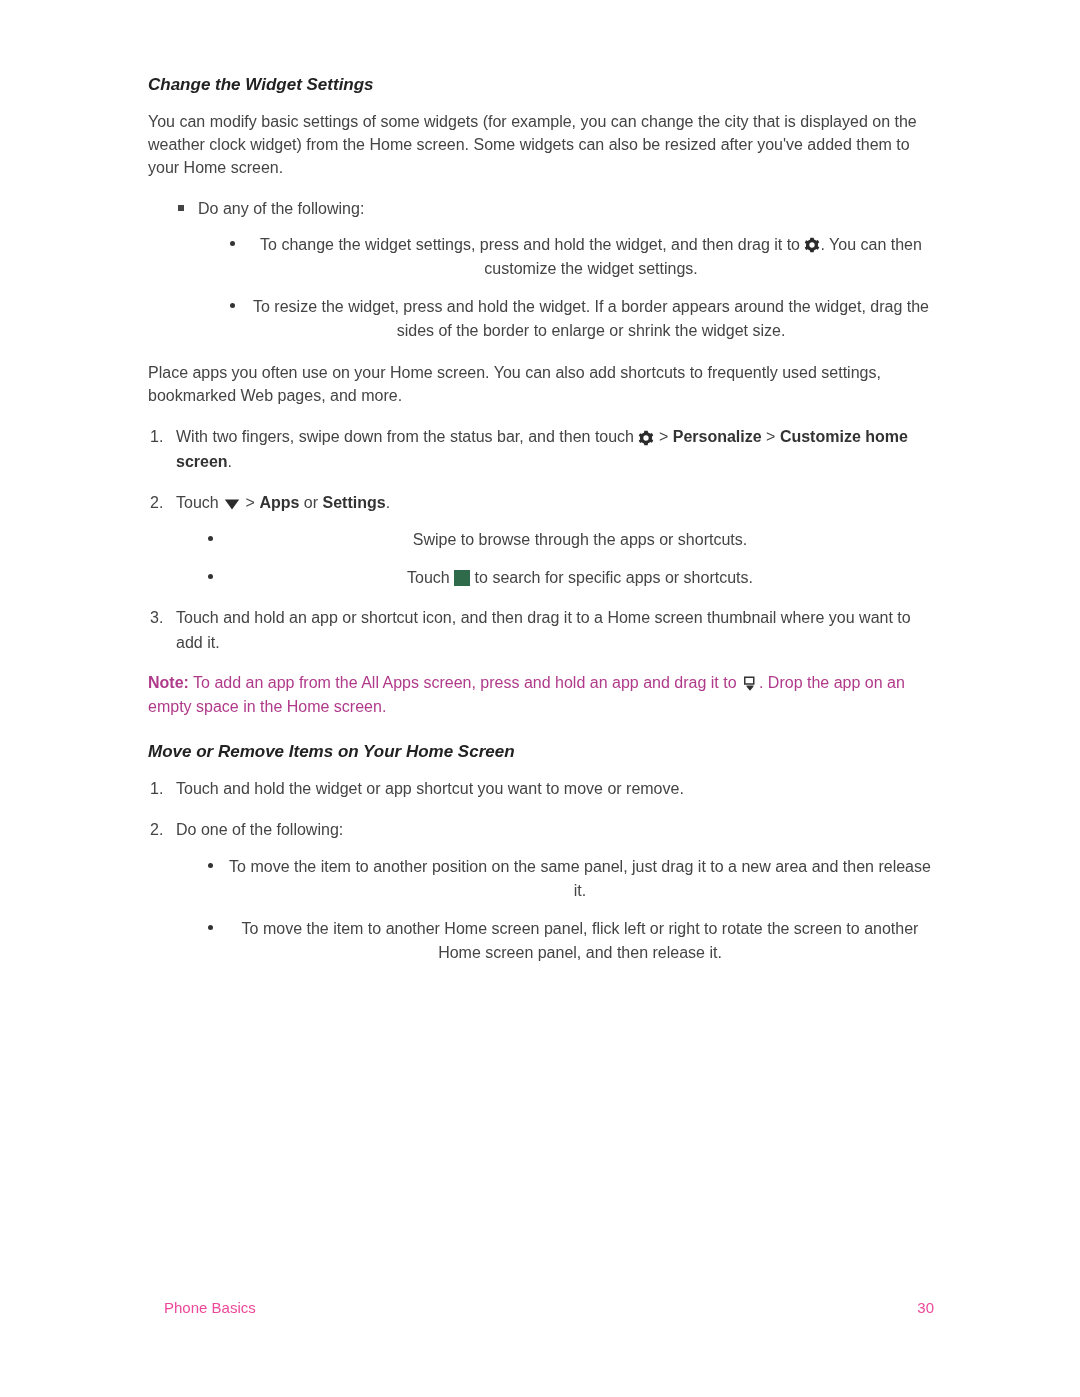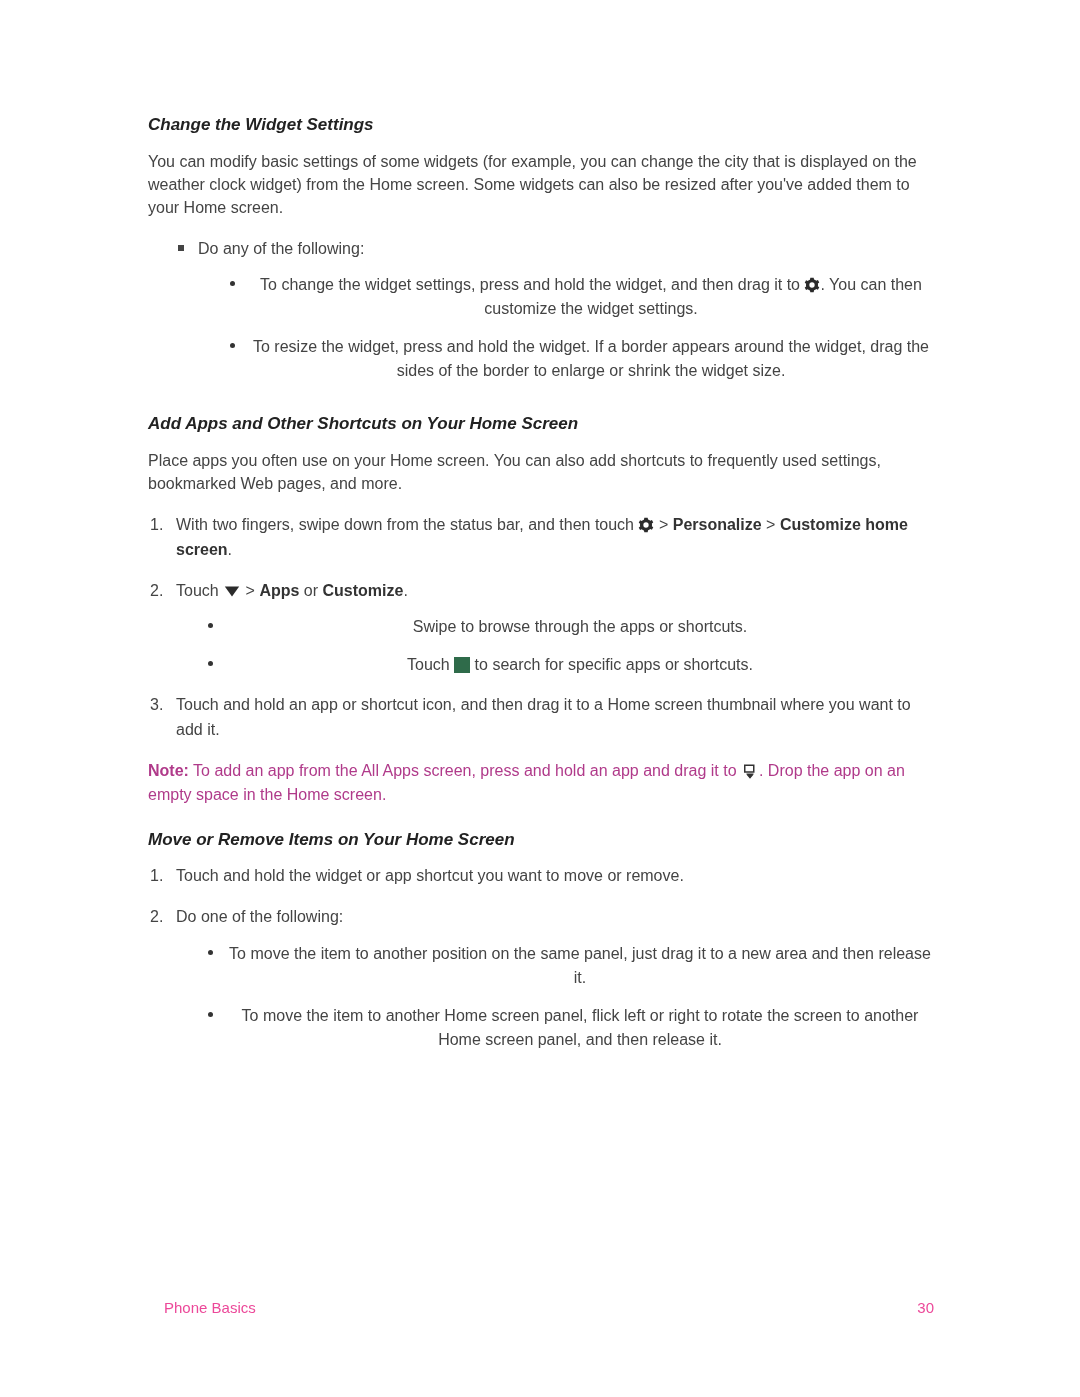--- a/index.html
+++ b/index.html
@@ -11,21 +11,21 @@
       font-family: 'Segoe UI', Tahoma, Arial, sans-serif;
       background: #ffffff;
       width: 1080px;
       height: 1397px;
       position: relative;
       color: #333;
       font-size: 16px;
       line-height: 1.5;
     }
     .page {
-      padding: 112px 146px 60px 148px;
+      padding: 72px 146px 60px 148px;
     }
     h3.section-heading {
       font-style: italic;
       font-weight: bold;
       font-size: 17px;
       color: #222;
       margin-bottom: 12px;
     }
     .body-text {
       color: #444;
@@ -171,33 +171,32 @@
                 <path fill="#2b2b2b" d="M12 8a4 4 0 100 8 4 4 0 000-8zm9 4c0 .7-.1 1.3-.2 1.9l2.1 1.6-2 3.5-2.5-1a8 8 0 01-3.3 1.9L14.5 23h-5l-.6-2.7a8 8 0 01-3.3-1.9l-2.5 1-2-3.5 2.1-1.6A8.6 8.6 0 013 12c0-.7.1-1.3.2-1.9L1.1 8.5l2-3.5 2.5 1a8 8 0 013.3-1.9L9.5 1h5l.6 2.7a8 8 0 013.3 1.9l2.5-1 2 3.5-2.1 1.6c.1.6.2 1.2.2 1.9z"></path>
               </svg></span><span>. You can then customize the widget settings.</span>
         </li>
         <li>
           <span>To resize the widget, press and hold the widget. If a border appears around the widget, drag the sides of the border to enlarge or shrink the widget size.</span>
         </li>
       </ul>
     </li>
   </ul>
 
-  <h3 class="section-heading spacer-top">Add Apps and Other Shortcuts on Your Home Screen</h3>
   <p class="body-text">Place apps you often use on your Home screen. You can also add shortcuts to frequently used settings, bookmarked Web pages, and more.</p>
 
   <ol class="numbered">
     <li>
       <span>With two fingers, swipe down from the status bar, and then touch </span><span class="icon icon-gear"><svg viewBox="0 0 24 24">
             <path fill="#2b2b2b" d="M12 8a4 4 0 100 8 4 4 0 000-8zm9 4c0 .7-.1 1.3-.2 1.9l2.1 1.6-2 3.5-2.5-1a8 8 0 01-3.3 1.9L14.5 23h-5l-.6-2.7a8 8 0 01-3.3-1.9l-2.5 1-2-3.5 2.1-1.6A8.6 8.6 0 013 12c0-.7.1-1.3.2-1.9L1.1 8.5l2-3.5 2.5 1a8 8 0 013.3-1.9L9.5 1h5l.6 2.7a8 8 0 013.3 1.9l2.5-1 2 3.5-2.1 1.6c.1.6.2 1.2.2 1.9z"></path>
           </svg></span><span> &gt; </span><span class="bold">Personalize</span><span> &gt; </span><span class="bold">Customize home screen</span><span>.</span>
     </li>
     <li>
       <span>Touch </span><span class="icon icon-triangle"><svg viewBox="0 0 20 14">
             <polygon fill="#2b2b2b" points="2,2 18,2 10,13"></polygon>
-          </svg></span><span> &gt; </span><span class="bold">Apps</span><span> or </span><span class="bold">Customize</span><span>.</span>
+          </svg></span><span> &gt; </span><span class="bold">Apps</span><span> or </span><span class="bold">Settings</span><span>.</span>
       <ul class="disc">
         <li>
           <span>Swipe to browse through the apps or shortcuts.</span>
         </li>
         <li>
           <span>Touch </span><span class="icon icon-search-box"></span><span> to search for specific apps or shortcuts.</span>
         </li>
       </ul>
     </li>
     <li>

